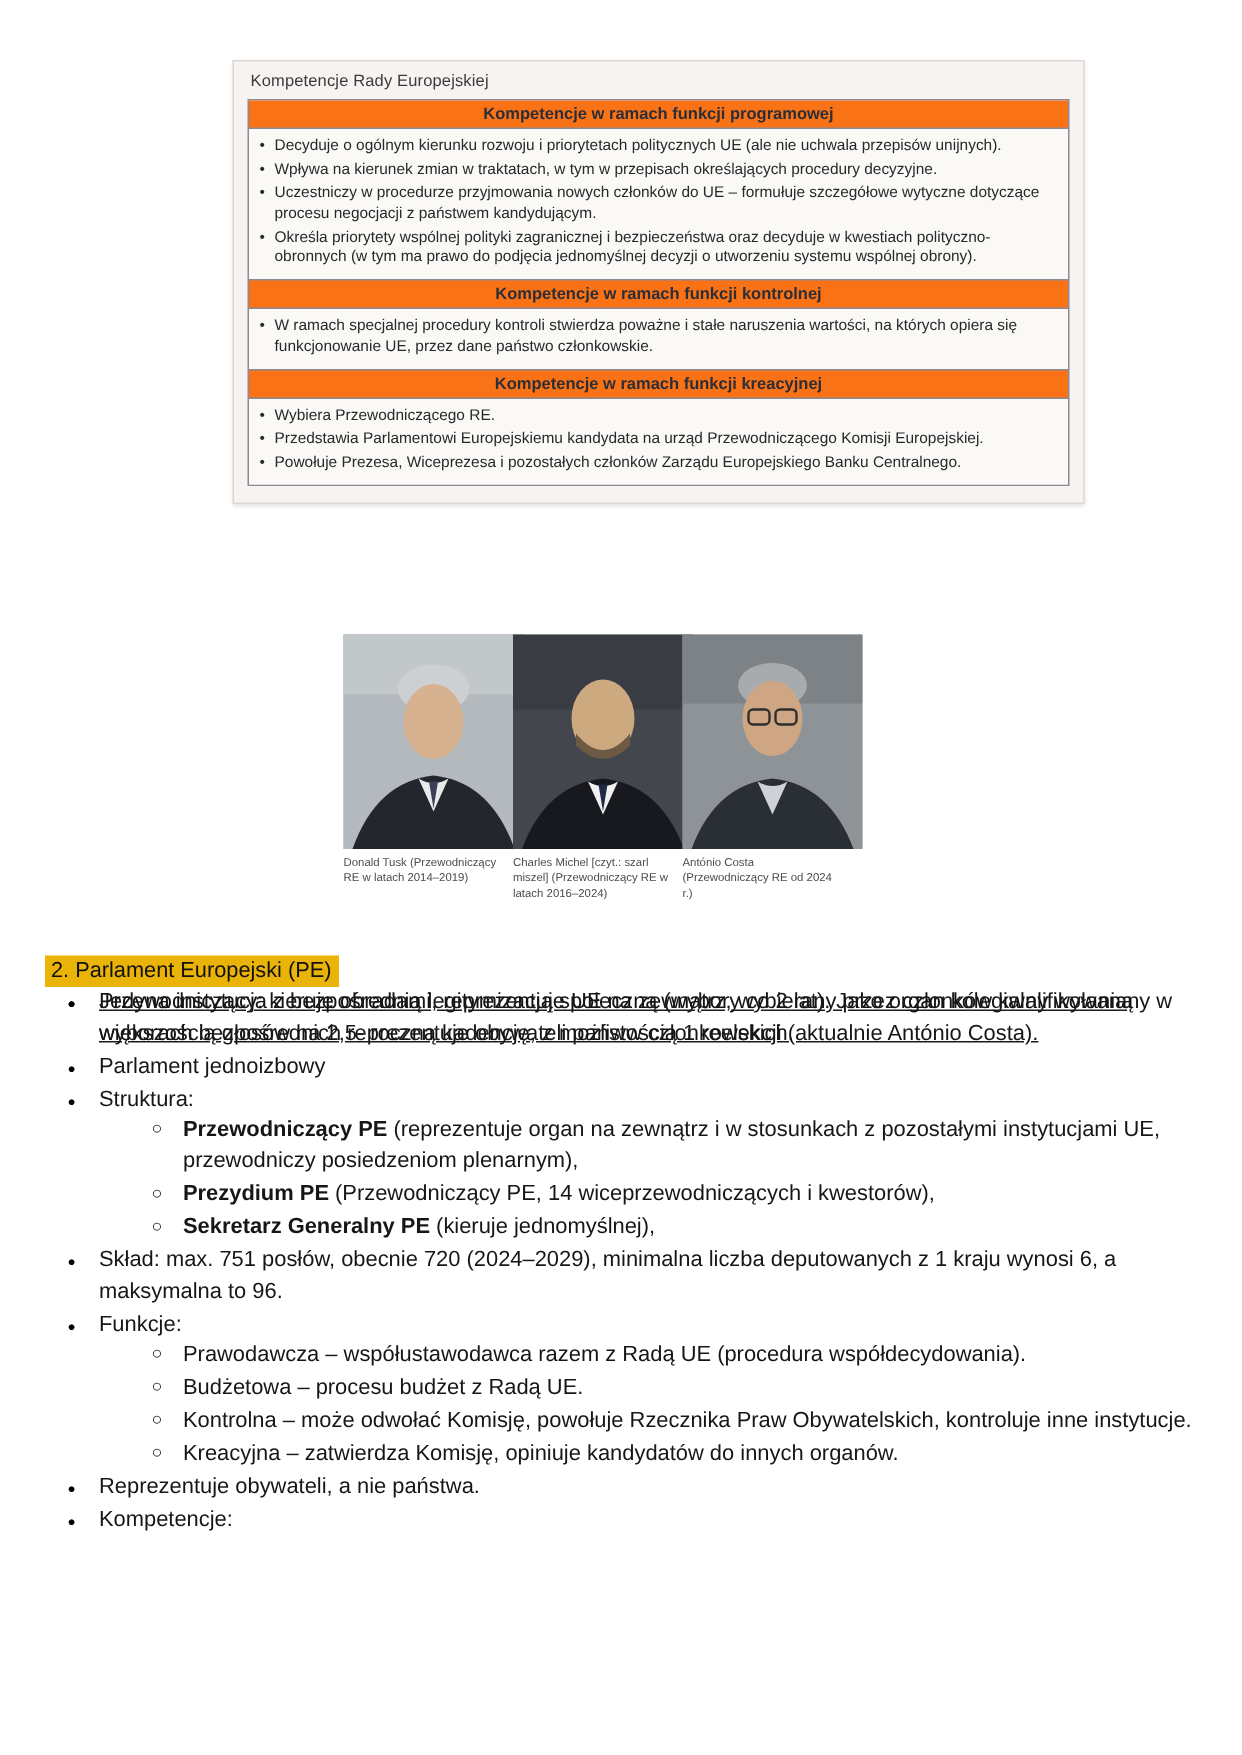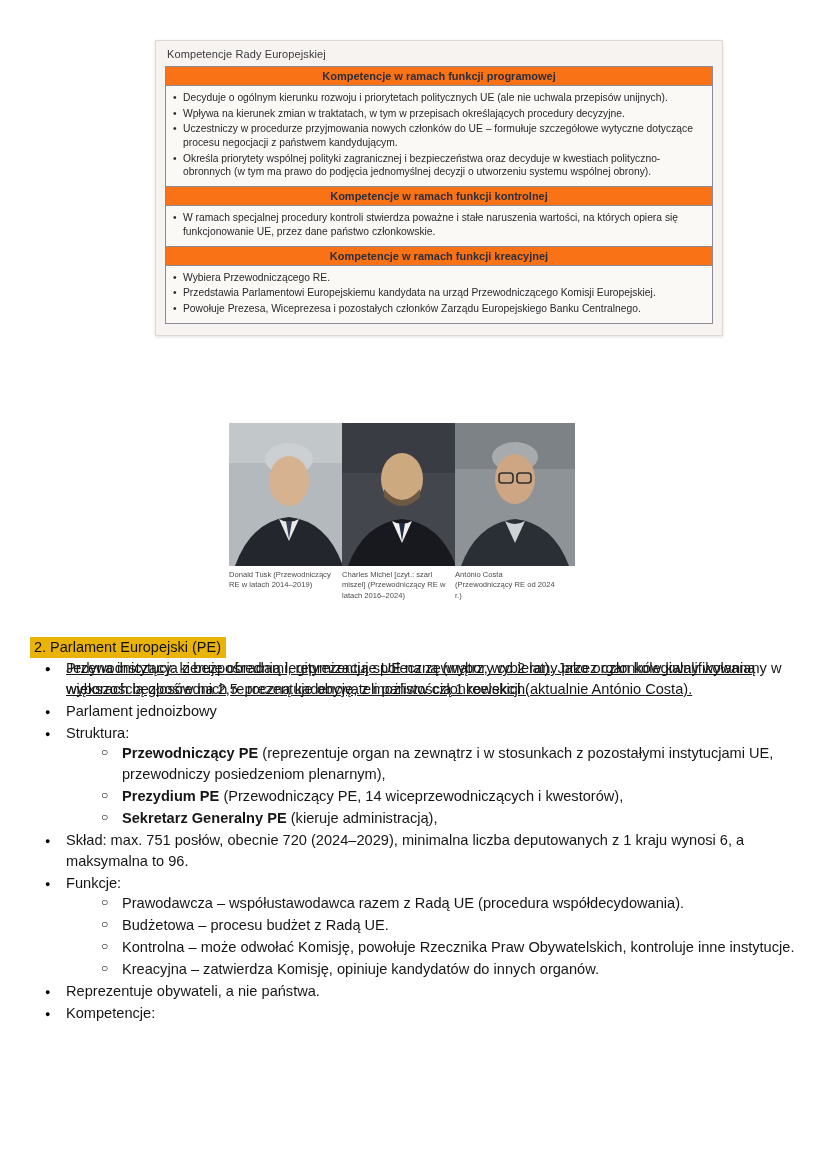--- a/index.html
+++ b/index.html
@@ -169,21 +169,21 @@
 
 <div class="main">
   <ul class="l1">
     <li>Jedyna instytucja z bezpośrednią legitymizacją społeczną (wybory co 2 lat). Jako organ kolegialny wyłaniany w wyborach bezpośrednich reprezentuje obywateli państw członkowskich.</li>
     <li>Parlament jednoizbowy</li>
     <li>
       <span>Struktura:</span>
       <ul class="l2">
         <li><span class="b">Przewodniczący PE</span><span> (reprezentuje organ na zewnątrz i w stosunkach z pozostałymi instytucjami UE, przewodniczy posiedzeniom plenarnym),</span></li>
         <li><span class="b">Prezydium PE</span><span> (Przewodniczący PE, 14 wiceprzewodniczących i  kwestorów),</span></li>
-        <li><span class="b">Sekretarz Generalny PE</span><span> (kieruje administracją),</span></li>
+        <li><span class="b">Sekretarz Generalny PE</span><span> (kieruje jednomyślnej),</span></li>
       </ul>
     </li>
     <li>Skład: max. 751 posłów, obecnie 720 (2024–2029), minimalna liczba deputowanych z 1 kraju wynosi 6, a maksymalna to 96.</li>
     <li>
       <span>Funkcje:</span>
       <ul class="l2">
         <li>Prawodawcza – współustawodawca razem z Radą UE (procedura współdecydowania).</li>
         <li>Budżetowa – procesu budżet z Radą UE.</li>
         <li>Kontrolna – może odwołać Komisję, powołuje Rzecznika Praw Obywatelskich, kontroluje inne instytucje.</li>
         <li>Kreacyjna – zatwierdza Komisję, opiniuje kandydatów do innych organów.</li>

